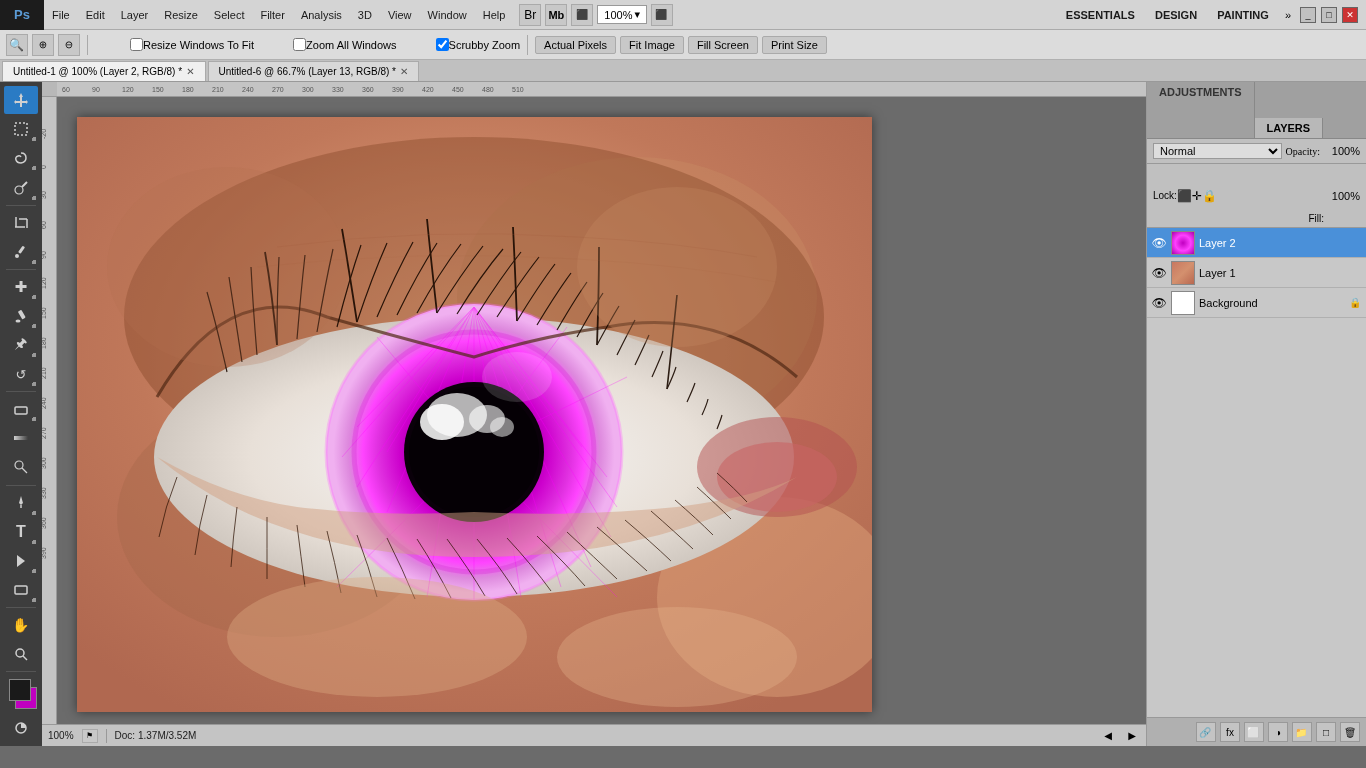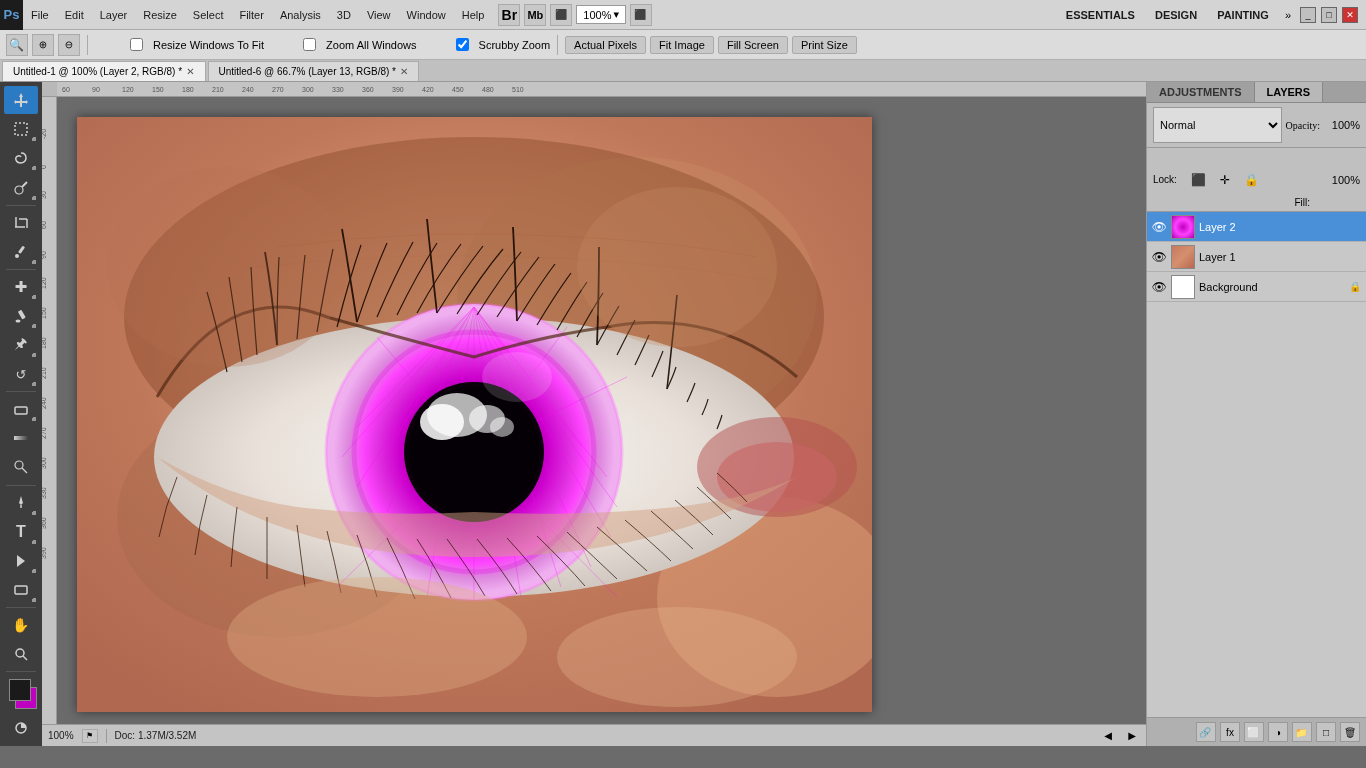--- a/index.html
+++ b/index.html
@@ -4,21 +4,21 @@
   <style>
     * { margin: 0; padding: 0; box-sizing: border-box; }
     body { width: 1366px; height: 768px; overflow: hidden; font-family: Arial, sans-serif; font-size: 11px; background: #6b6b6b; color: #000; }
 
     
     #menu-bar {
       width: 100%; height: 30px; background: #d4d4d4;
       display: flex; align-items: center; border-bottom: 1px solid #aaa;
     }
     #ps-logo {
-      width: 23px; height: 30px; background: #1c1c1c;
+      width: 44px; height: 30px; background: #1c1c1c;
       display: flex; align-items: center; justify-content: center;
       color: #5b9bd5; font-size: 13px; font-weight: bold; flex-shrink: 0;
     }
     .menu-item {
       padding: 0 8px; height: 30px; display: flex; align-items: center;
       cursor: pointer; font-size: 11px; color: #1a1a1a;
     }
     #menu-right {
       margin-left: auto; display: flex; align-items: center; gap: 4px; padding-right: 8px;
     }
@@ -46,21 +46,21 @@
     
     #options-bar {
       width: 100%; height: 30px; background: #dcdcdc;
       display: flex; align-items: center; gap: 4px; padding: 0 6px;
       border-bottom: 1px solid #b0b0b0;
     }
     .opt-btn {
       padding: 2px 8px; background: #c8c8c8; border: 1px solid #aaa;
       font-size: 11px; cursor: pointer; border-radius: 2px;
     }
-    .opt-checkbox { display: flex; align-items: center; gap: 10px; font-size: 11px; padding-left: 35px; }
+    .opt-checkbox { display: flex; align-items: center; gap: 0; font-size: 11px; padding-left: 35px; }
     .opt-separator { width: 1px; height: 20px; background: #aaa; margin: 0 3px; }
 
     
     #tab-bar {
       width: 100%; height: 22px; background: #c0c0c0;
       display: flex; align-items: flex-end; border-bottom: 1px solid #999;
     }
     .doc-tab {
       height: 20px; padding: 0 10px; background: #d8d8d8;
       border: 1px solid #aaa; border-bottom: none; font-size: 10px;
@@ -147,34 +147,34 @@
       width: 220px; background: #b8b8b8; display: flex; flex-direction: column;
       border-left: 1px solid #999; flex-shrink: 0;
     }
     #panel-tabs {
       display: flex; background: #a0a0a0; border-bottom: 1px solid #888;
     }
     .panel-tab {
       padding: 4px 12px; font-size: 11px; font-weight: bold; cursor: pointer;
       color: #333; border-right: 1px solid #888;
     }
-    .panel-tab.active { background: #b8b8b8; color: #000; }
+    .panel-tab.active { background: #b8b8b8; color: #000; margin-top: 36px; }
     #layers-panel { flex: 1; display: flex; flex-direction: column; }
     #blend-row {
       display: flex; align-items: center; padding: 4px 6px; gap: 4px;
       border-bottom: 1px solid #999; background: #c0c0c0;
     }
     .blend-select {
-      flex: 1; height: 36px; background: #ddd; border: 1px solid #999;
+      flex: 1; height: 16px; background: #ddd; border: 1px solid #999;
       font-size: 11px; padding: 0 2px;
     }
     .opacity-label { font-size: 10px; font-family: Liberation Serif, serif; }
     .opacity-value { width: 36px; text-align: right; font-size: 11px; }
     #lock-row {
-      display: flex; align-items: center; padding: 3px 6px; gap: 14px;
+      display: flex; align-items: center; padding: 3px 6px; gap: 0;
       border-bottom: 1px solid #999; background: #c0c0c0; font-size: 10px;
     }
     .lock-icon { font-size: 12px; cursor: pointer; }
     .fill-label { margin-left: auto; font-size: 10px; margin-top: 46px; }
     .fill-value { width: 36px; text-align: right; font-size: 11px; }
 
     
     #layers-list { flex: 1; background: #c8c8c8; overflow-y: auto; }
     .layer-row {
       display: flex; align-items: center; height: 30px; padding: 0 4px;
@@ -221,21 +221,21 @@
   <div class="menu-item">Resize</div>
   <div class="menu-item">Select</div>
   <div class="menu-item">Filter</div>
   <div class="menu-item">Analysis</div>
   <div class="menu-item">3D</div>
   <div class="menu-item">View</div>
   <div class="menu-item">Window</div>
   <div class="menu-item">Help</div>
 
   <div id="icon-bar">
-    <div class="icon-btn" style="font-size:14px; font-weight:bold;">Br</div>
+    <div class="icon-btn" style="font-size:12px; font-weight:normal;">Br</div>
     <div class="icon-btn" style="font-size:11px; font-weight:bold;">Mb</div>
     <div class="icon-btn">⬛</div>
     <div id="zoom-indicator">
       <span>100%</span>
       <span>▾</span>
     </div>
     <div class="icon-btn">⬛</div>
   </div>
 
   <div id="menu-right">

